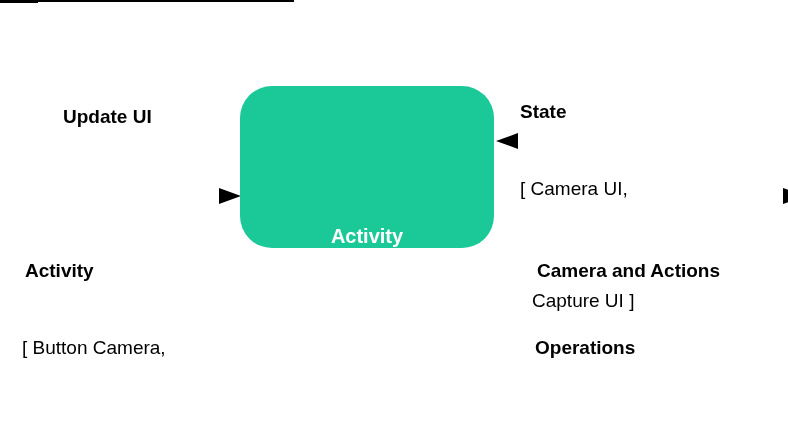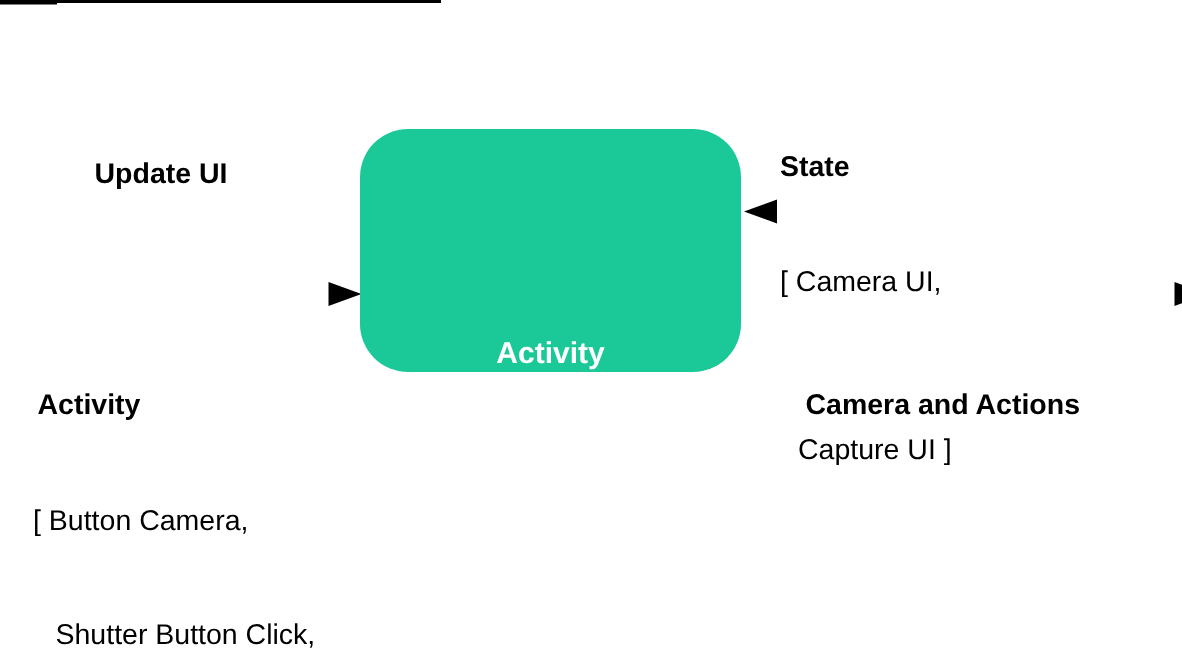--- a/index.html
+++ b/index.html
@@ -74,34 +74,34 @@
 
   <div class="node">
     <span class="node-label">Activity</span>
   </div>
 
   <div class="label bold lbl-update">Update UI</div>
 
   <div class="label block-actions">
     <div class="title bold">Activity</div>
     <div>[ Button Camera,</div>
-    <div class="indent15">Shutter Button Click,</div>
     
     
     
   </div>
 
   <div class="label block-state">
     <div class="bold">State</div>
     <div>[ Camera UI,</div>
     <div class="indent12">Capture UI ]</div>
   </div>
 
   <div class="label block-ops">
     <div class="title1 bold">Camera and Actions</div>
+    <div class="bold">Operations</div>
     
     
     
     
     
   </div>
 
 </div>
 
 </body></html>

